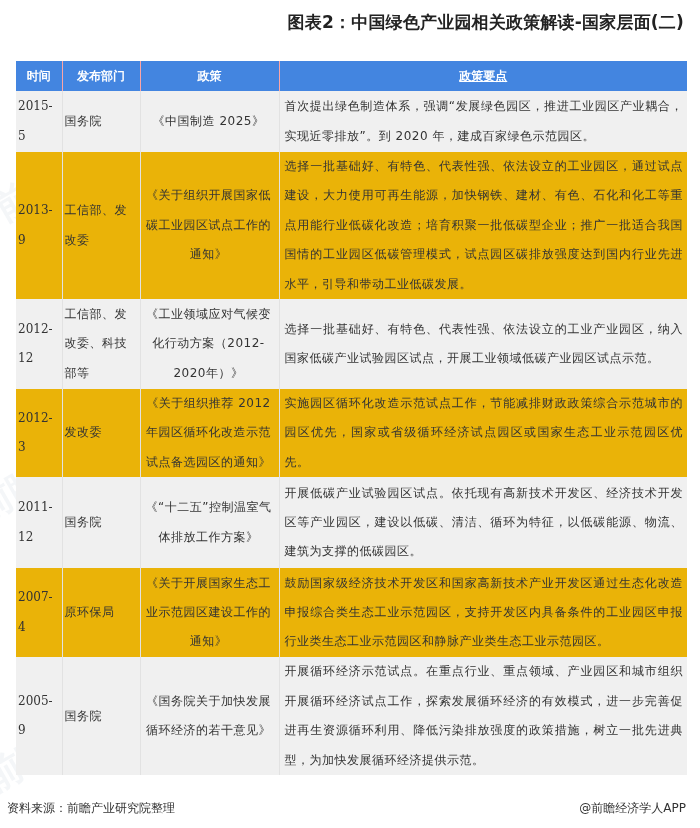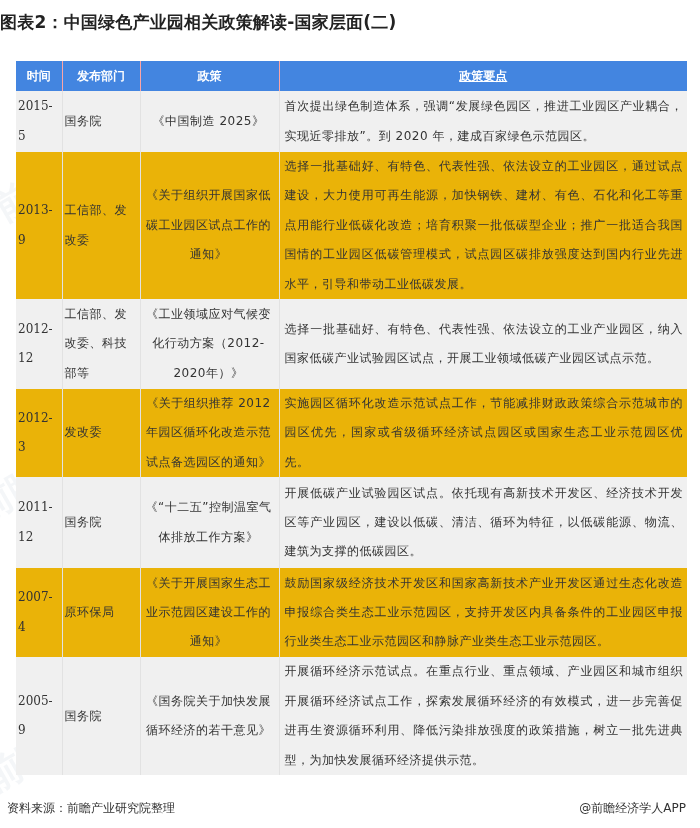--- a/index.html
+++ b/index.html
@@ -1,18 +1,18 @@
 <!DOCTYPE html>
 <html><head>
 <meta charset="utf-8">
 <style>
   html, body { margin:0; padding:0; background:#ffffff; }
   body { width:700px; height:828px; position:relative; overflow:hidden;
          font-family:"DejaVu Sans", sans-serif; color:#333333; }
-  .title { position:absolute; top:11px; left:0; width:684px; text-align:left;
+  .title { position:absolute; top:11px; left:0; width:684px; text-align:right;
            font-size:17px; font-weight:bold; color:#222; letter-spacing:0.2px; }
   table.policy { position:absolute; top:61px; left:16px; width:671px;
            border-collapse:collapse; table-layout:fixed; }
   table.policy th { background:#4385e0; color:#fff; font-weight:bold; font-size:12px;
            height:30px; padding:0; text-align:center; border-right:1px solid #fca5a5; }
   table.policy th:last-child { border-right:none;text-decoration:underline; }
   table.policy td { font-size:12px; line-height:29.4px; padding:0 2px; vertical-align:middle;
            border-right:1px solid #e2e2e2; color:#333; letter-spacing:0.5px; }
   table.policy td:last-child { border-right:none; }
   table.policy td.time { padding-left:2px; letter-spacing:0; font-family:"DejaVu Serif", serif; font-size:12px; }

